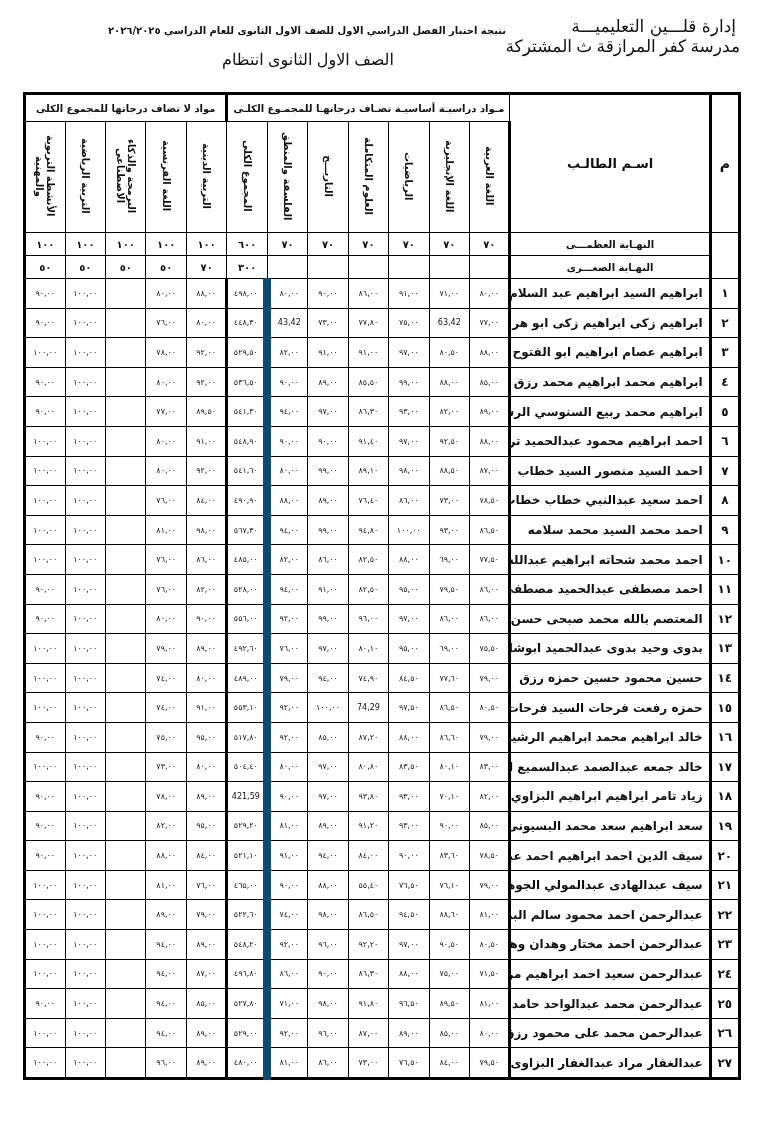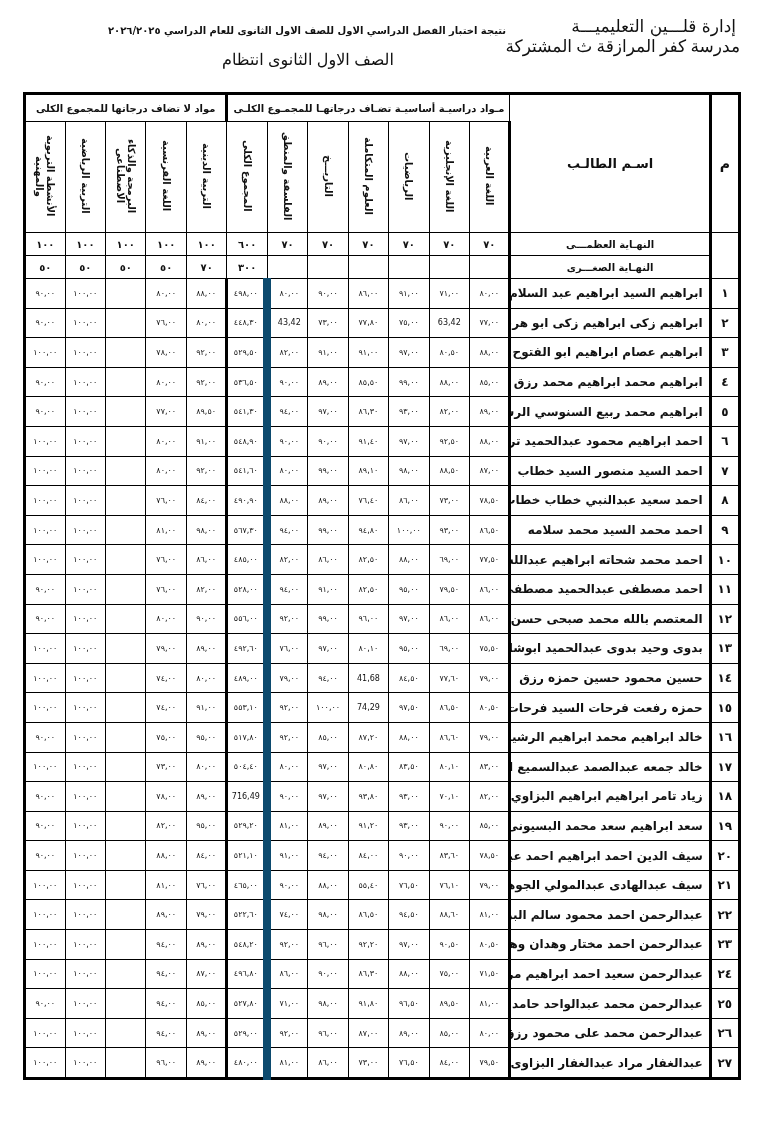--- a/index.html
+++ b/index.html
@@ -316,21 +316,21 @@
         <td></td>
         <td>١٠٠,٠٠</td>
         <td>١٠٠,٠٠</td>
       </tr>
       <tr class="row">
         <td class="no thick-l">١٤</td>
         <td class="name">حسين محمود حسين حمزه رزق</td>
         <td class="thick-r">٧٩,٠٠</td>
         <td>٧٧,٦٠</td>
         <td>٨٤,٥٠</td>
-        <td>41,68</td>
+        <td>٧٤,٩٠</td>
         <td>٩٤,٠٠</td>
         <td>٧٩,٠٠</td>
         <td class="total">٤٨٩,٠٠</td>
         <td>٨٠,٠٠</td>
         <td>٧٤,٠٠</td>
         <td></td>
         <td>١٠٠,٠٠</td>
         <td>١٠٠,٠٠</td>
       </tr>
       <tr class="row">
@@ -383,21 +383,21 @@
       </tr>
       <tr class="row">
         <td class="no thick-l">١٨</td>
         <td class="name">زياد تامر ابراهيم ابراهيم البزاوي</td>
         <td class="thick-r">٨٢,٠٠</td>
         <td>٧٠,١٠</td>
         <td>٩٣,٠٠</td>
         <td>٩٣,٨٠</td>
         <td>٩٧,٠٠</td>
         <td>٩٠,٠٠</td>
-        <td class="total">716,49</td>
+        <td class="total">421,59</td>
         <td>٨٩,٠٠</td>
         <td>٧٨,٠٠</td>
         <td></td>
         <td>١٠٠,٠٠</td>
         <td>٩٠,٠٠</td>
       </tr>
       <tr class="row">
         <td class="no thick-l">١٩</td>
         <td class="name">سعد ابراهيم سعد محمد البسيونى</td>
         <td class="thick-r">٨٥,٠٠</td>

